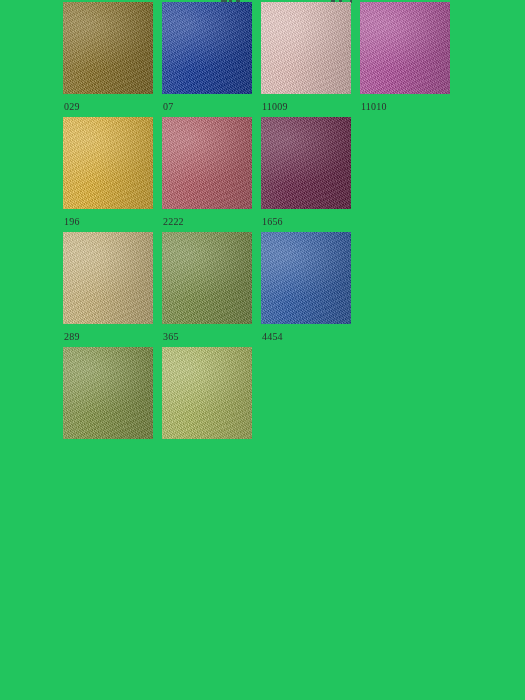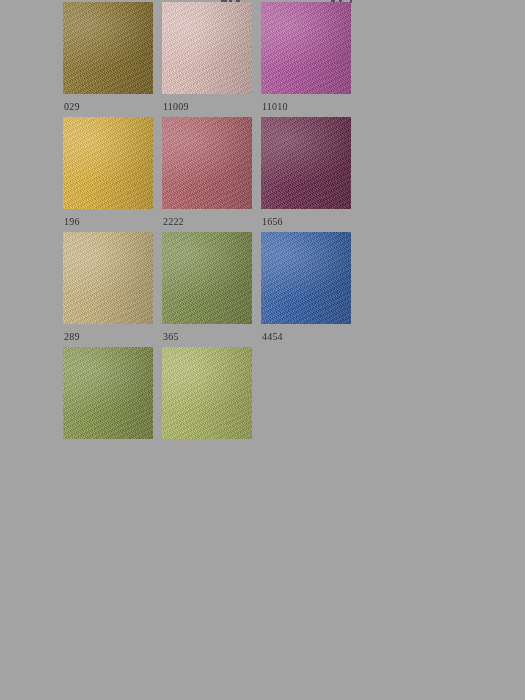--- a/index.html
+++ b/index.html
@@ -15,21 +15,21 @@
     font-family: "Liberation Sans", sans-serif;
     position: relative;
   }
 
   #catalog {
     position: absolute;
     left: 0;
     top: 0;
     width: 525px;
     height: 700px;
-    background: #a3a3a3;
+    background: #22c55e;
   }
 
   .top-artifacts {
     position: absolute;
     left: 0;
     top: 0;
     width: 525px;
     height: 5px;
     overflow: hidden;
     pointer-events: none;
@@ -129,20 +129,24 @@
       <div class="artifact" style="left: 350px; width: 2px;"></div>
     </div>
 
   <div class="swatch-grid">
       <div class="swatch-row">
         <div class="swatch-cell">
           <div class="swatch-chip" title="olive-gold" style="background-color: rgb(138, 113, 37);"></div>
           <div class="swatch-label">029</div>
         </div>
         <div class="swatch-cell">
+          <div class="swatch-chip" title="royal-blue" style="background-color: rgb(17, 55, 156);"></div>
+          <div class="swatch-label">07</div>
+        </div>
+        <div class="swatch-cell">
           <div class="swatch-chip" title="blush-pink" style="background-color: rgb(233, 196, 189);"></div>
           <div class="swatch-label">11009</div>
         </div>
         <div class="swatch-cell">
           <div class="swatch-chip" title="orchid-magenta" style="background-color: rgb(180, 80, 159);"></div>
           <div class="swatch-label">11010</div>
         </div>
       </div>
       <div class="swatch-row">
         <div class="swatch-cell">

